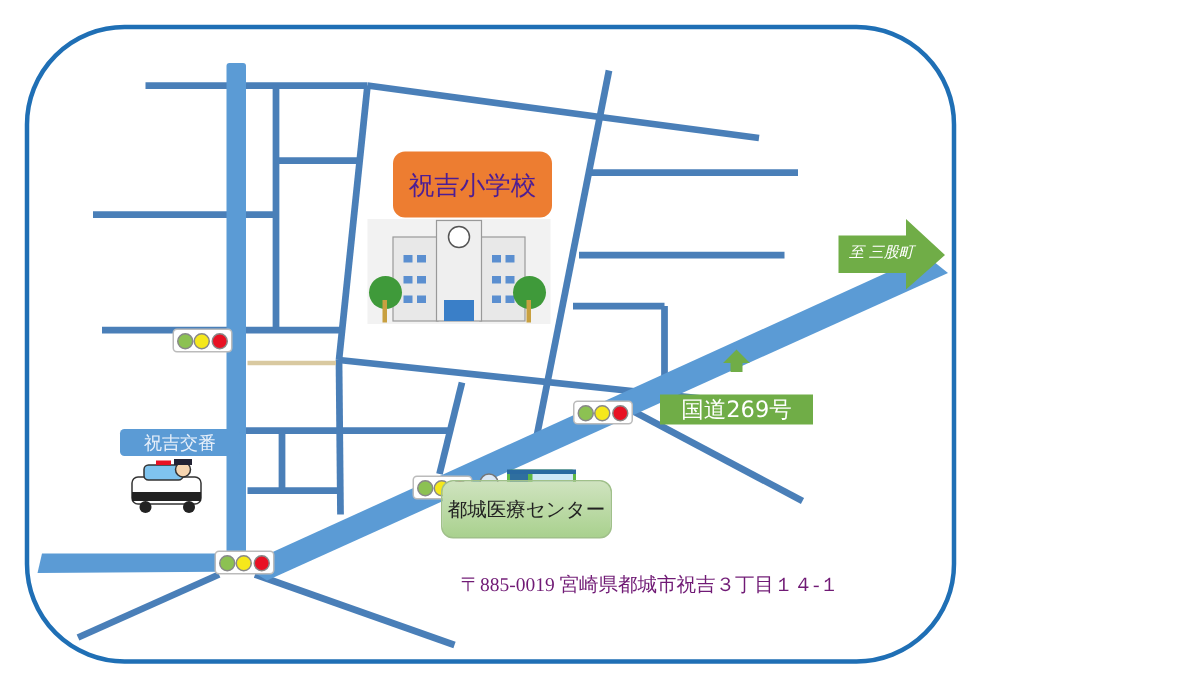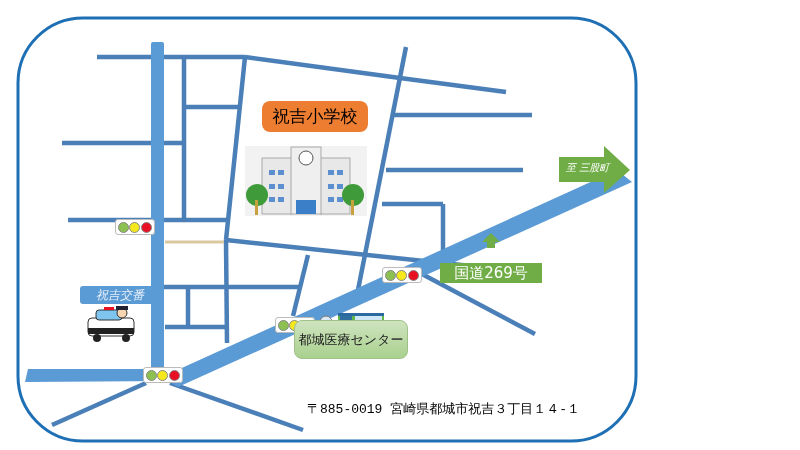--- a/index.html
+++ b/index.html
@@ -1,24 +1,24 @@
 <!DOCTYPE html>
 <html><head>
   <meta charset="utf-8">
   <style>
     html, body { margin: 0; padding: 0; background: #ffffff; }
     body { width: 800px; height: 450px; position: relative; overflow: hidden; font-family: "DejaVu Sans", sans-serif; }
     .map-frame { position: absolute; left: 0; top: 0; width: 800px; height: 450px; }
     .label { position: absolute; display: flex; align-items: center; justify-content: center; white-space: nowrap; }
-    .school-label { left: 262px; top: 101px; width: 106px; height: 31px; background: #ed7d31; border-radius: 8px; color: #000000; font-size: 17px; }
-    .koban-label { left: 80px; top: 286px; width: 80px; height: 18px; background: #5b9bd5; border-radius: 3px; color: #e8f0fa; font-size: 12px; font-style: italic; }
+    .school-label { left: 262px; top: 101px; width: 106px; height: 44px; background: #ed7d31; border-radius: 8px; color: #4c1d95; font-size: 17px; }
+    .koban-label { left: 80px; top: 286px; width: 80px; height: 18px; background: #5b9bd5; border-radius: 3px; color: #e8f0fa; font-size: 12px; }
     .route-label { left: 440px; top: 263px; width: 102px; height: 20px; background: #70ad47; color: #fff; font-size: 15px; }
     .hospital-label { left: 294px; top: 320px; width: 112px; height: 37px; background: linear-gradient(#cfe3bf, #a9d18e); border: 1px solid #a0c08a; border-radius: 8px; color: #222; font-size: 13px; }
     .dest-label { position: absolute; left: 566px; top: 161px; color: #fff; font-size: 10px; white-space: nowrap; font-style: italic; }
-    .address { position: absolute; left: 307px; top: 400px; font-size: 13px; color: #000000; white-space: nowrap; font-family: Liberation Mono, monospace; }
+    .address { position: absolute; left: 307px; top: 381px; font-size: 13px; color: #701a75; white-space: nowrap; font-family: Liberation Serif, serif; }
     .signal { position: absolute; height: 16px; width: 40px; background: #fff; border: 1px solid #bbb; border-radius: 3px; display: flex; align-items: center; justify-content: space-around; padding: 0 2px; box-sizing: border-box; }
     .signal span { width: 9px; height: 9px; border-radius: 50%; display: block; border: 1px solid #888; }
   </style>
 </head>
 <body>
 
 <svg class="map-frame" viewBox="0 0 800 450" xmlns="http://www.w3.org/2000/svg">
 
   <rect x="18" y="18" width="618" height="423" rx="65" ry="65" fill="#ffffff" stroke="#1f6fb5" stroke-width="3"></rect>
 

